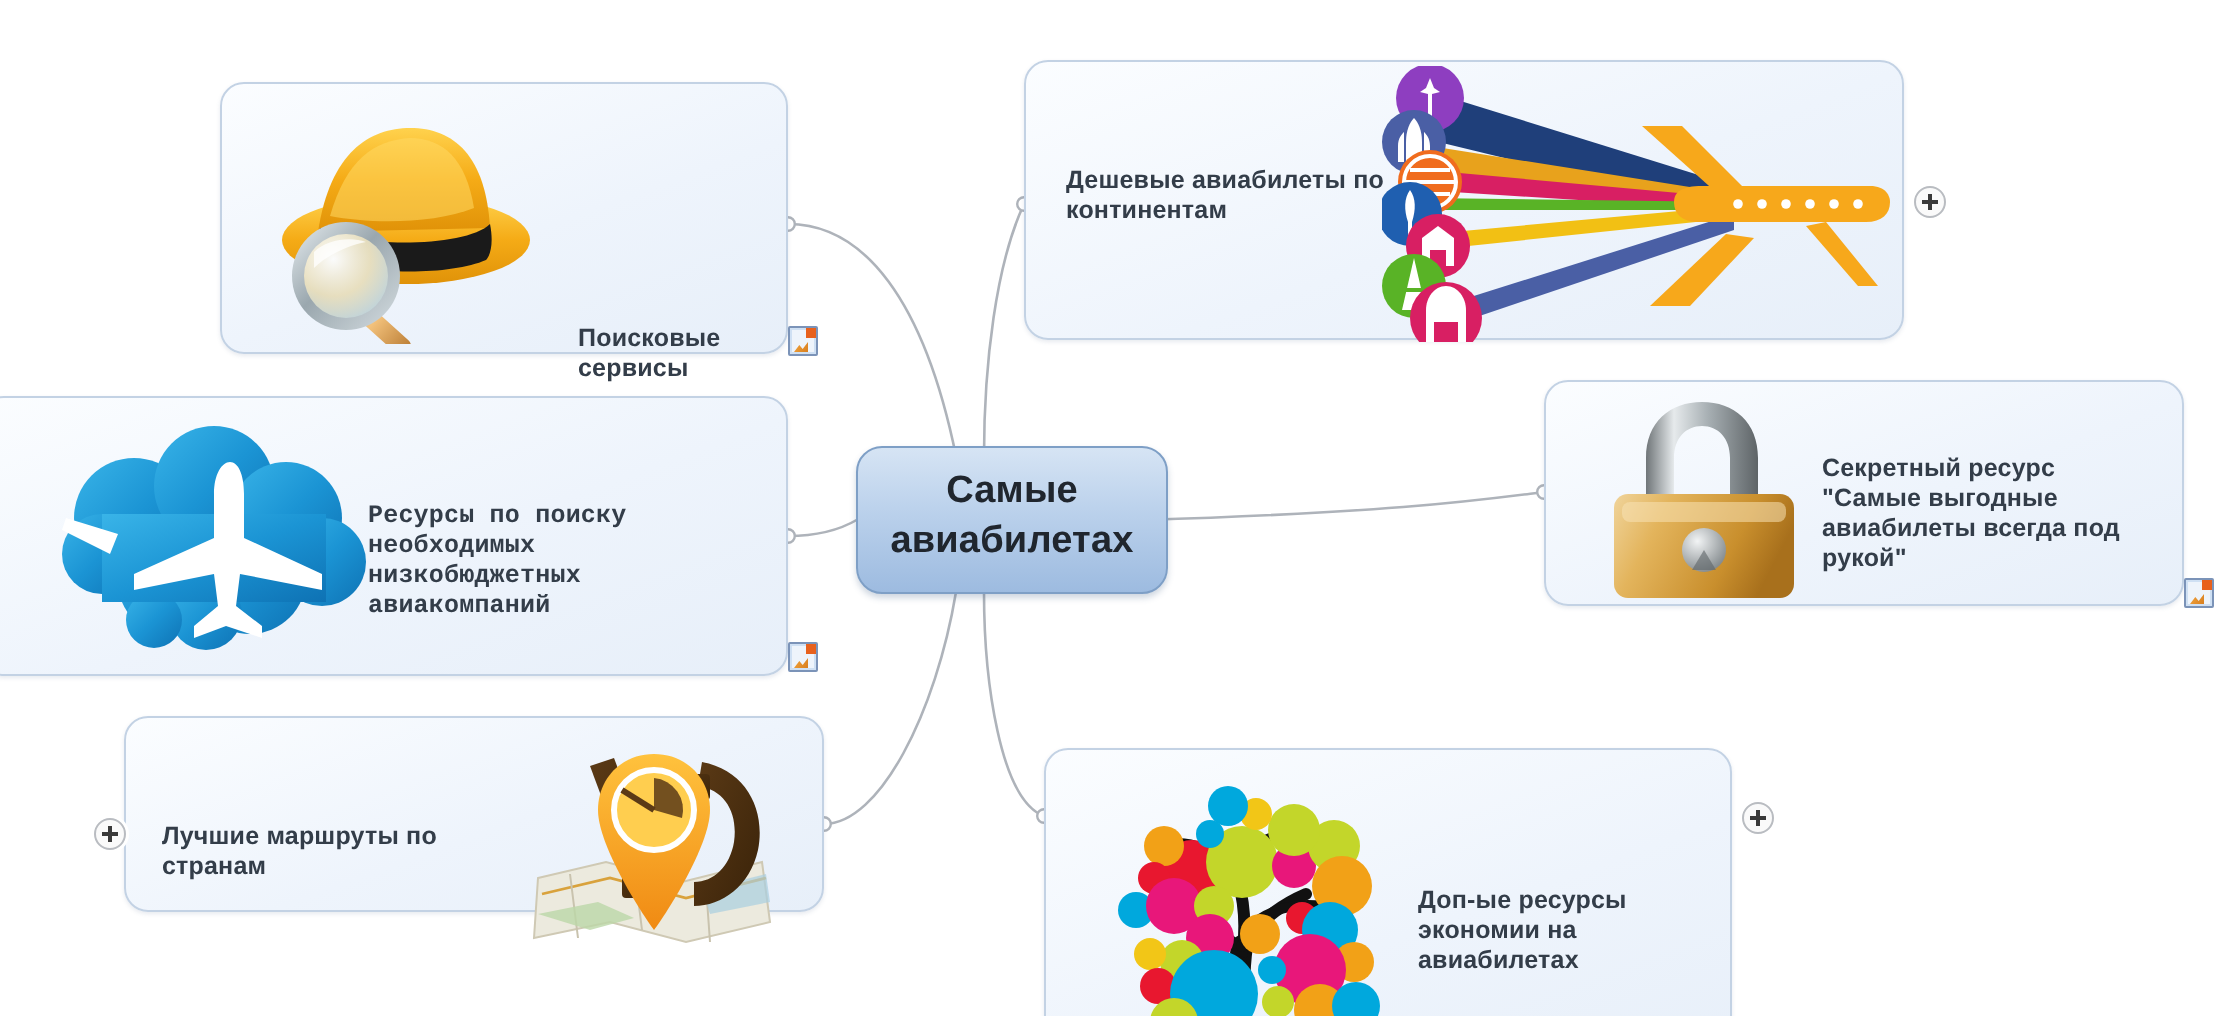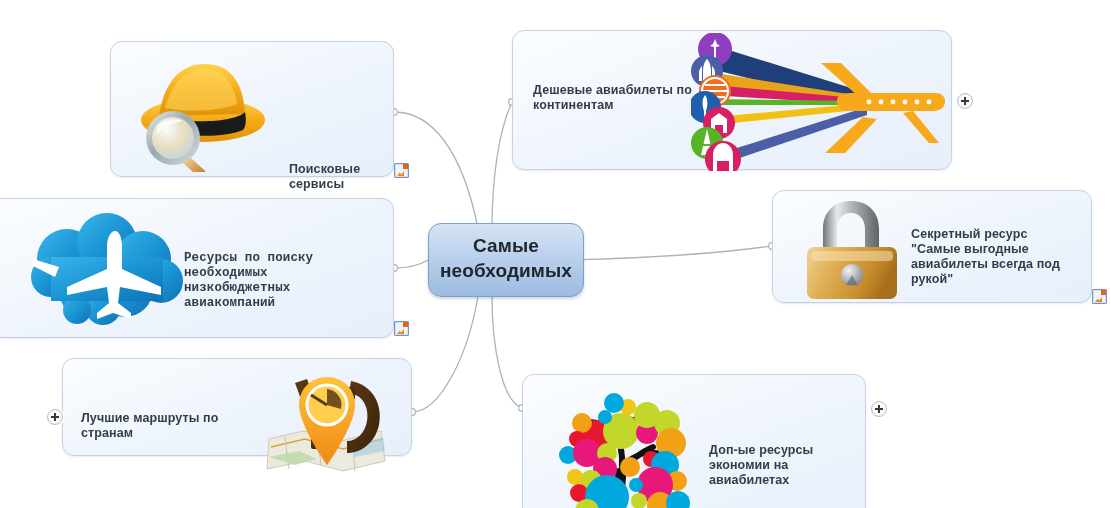--- a/index.html
+++ b/index.html
@@ -67,21 +67,21 @@
       <circle cx="412" cy="412" r="3.4"></circle>
       <circle cx="512" cy="102" r="3.4"></circle>
       <circle cx="772" cy="246" r="3.4"></circle>
       <circle cx="522" cy="408" r="3.4"></circle>
     </g>
   </svg>
 
   <div class="node central" style="left:416px;top:223px;width:156px;height:74px;">
     <div class="label" style="top:9px;">
       <div>Самые</div>
-      <div>необходимых</div>
+      <div>авиабилетах</div>
     </div>
   </div>
 
   <div class="node" style="left:110px;top:41px;width:284px;height:136px;">
     <div class="art" style="left:14px;top:10px;">
       <svg width="160" height="120" viewBox="0 0 160 120">
         <defs>
           <linearGradient id="hatG" x1="0" y1="0" x2="0" y2="1">
             <stop offset="0" stop-color="#ffd24d"></stop>
               <stop offset="0.5" stop-color="#f5ab16"></stop>

